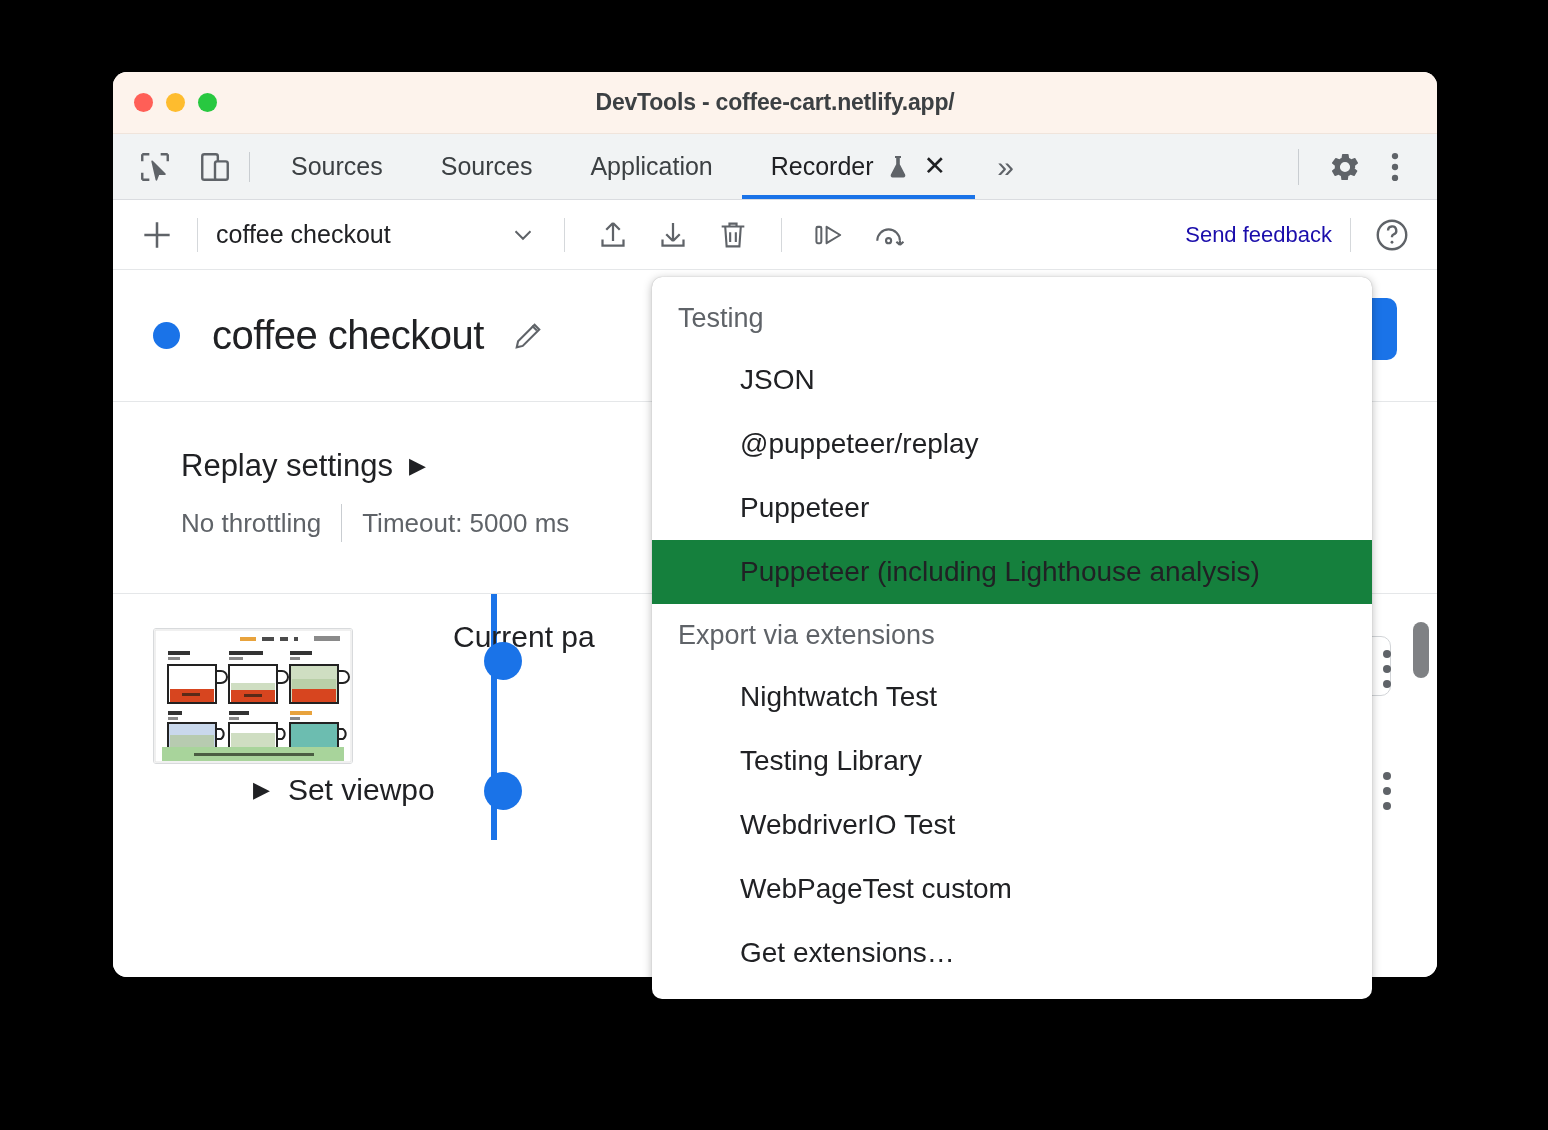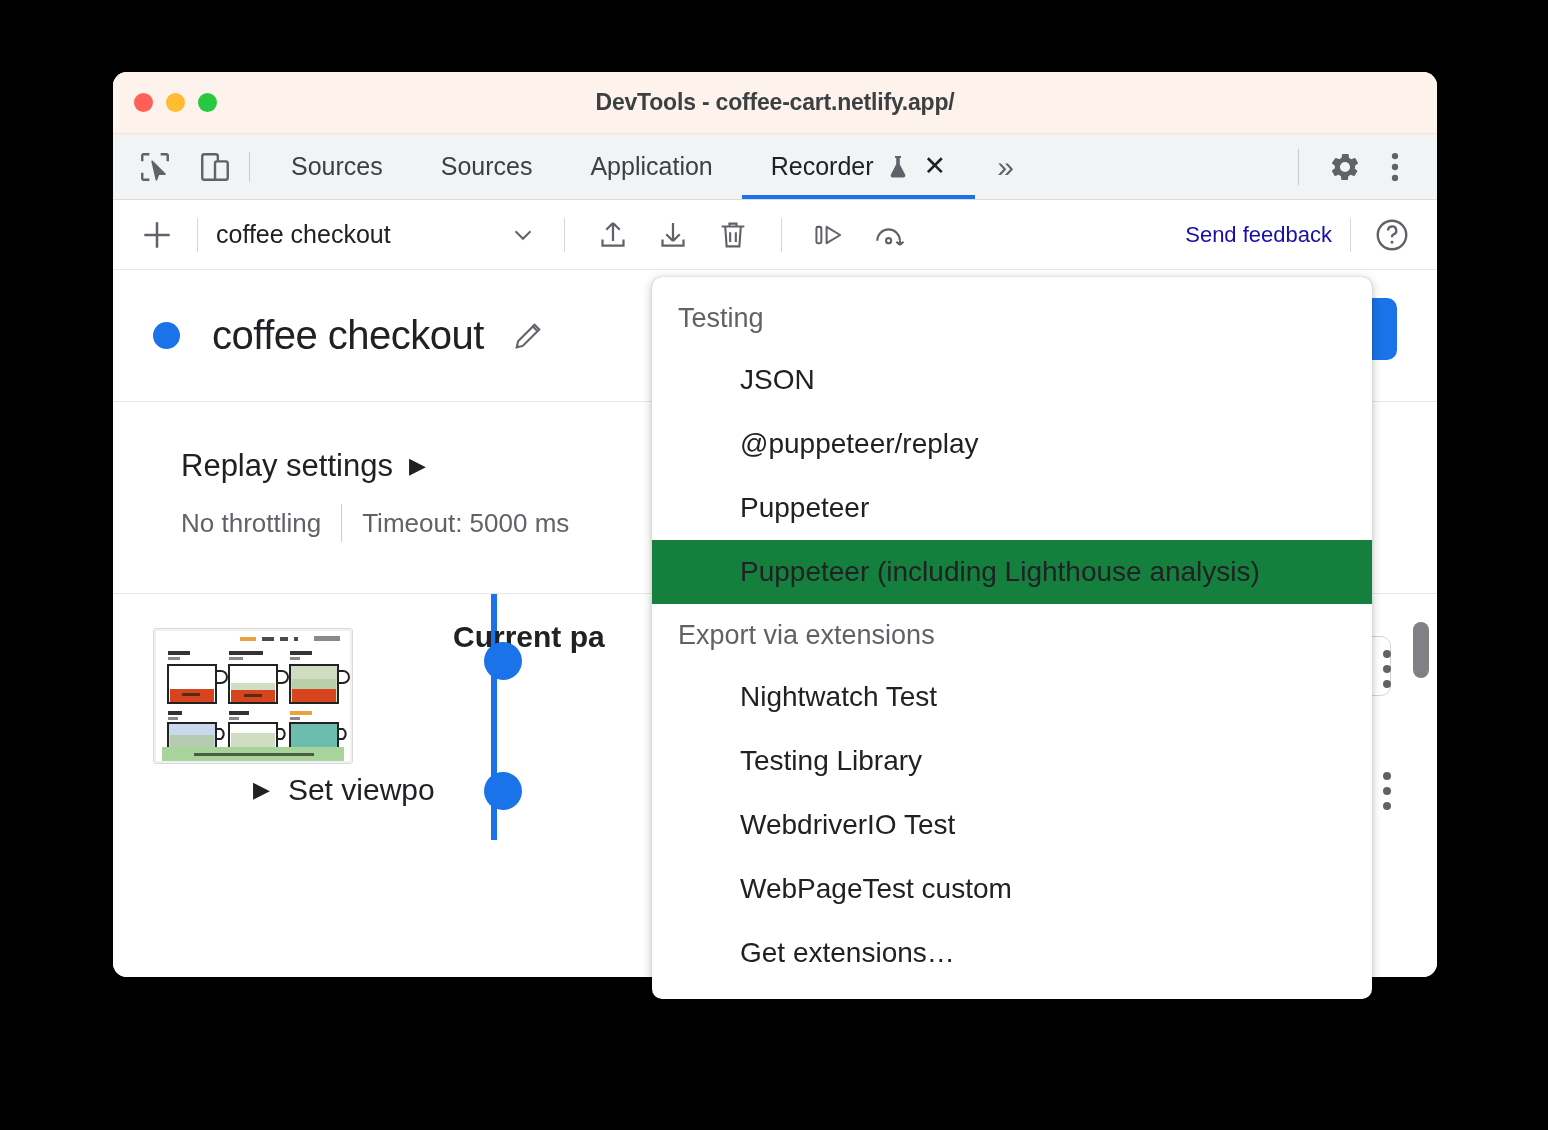--- a/index.html
+++ b/index.html
@@ -131,21 +131,21 @@
     border: 1px solid #d2d5d8; border-radius: 10px; background:#fff;
   }
   .step-row { position: relative; display:flex; align-items:flex-start; padding-left: 40px; }
   .thumb {
     width: 200px; height: 136px; border:1px solid #d8dadc; border-radius: 3px;
     background:#fff; overflow:hidden; flex: 0 0 auto; margin-top: 8px;
   }
   .rail { position:absolute; left: 378px; top: 0; bottom: -20px; width: 6px; background:#1a73e8; }
   .node { position:absolute; left: 371px; width: 38px; height: 38px; border-radius:50%; background:#1a73e8; }
   .step-label { margin-left: 100px; font-size: 30px; color:#202124; }
-  .step-label.bold { font-weight: bold; }
+  .step-label.bold { font-weight: normal; }
   .step-tri { color:#202124; font-size: 22px; margin-right: 18px; }
   .kebab { position:absolute; right: 46px; display:flex; flex-direction:column; gap:7px; cursor:pointer; }
   .kebab span { width:8px; height:8px; border-radius:50%; background:#5f6368; display:block; }
 
   
   .vscroll {
     position:absolute; right: 8px; top: 352px;
     width: 16px; height: 56px; border-radius: 9px; background:#7f8184;
   }
 

